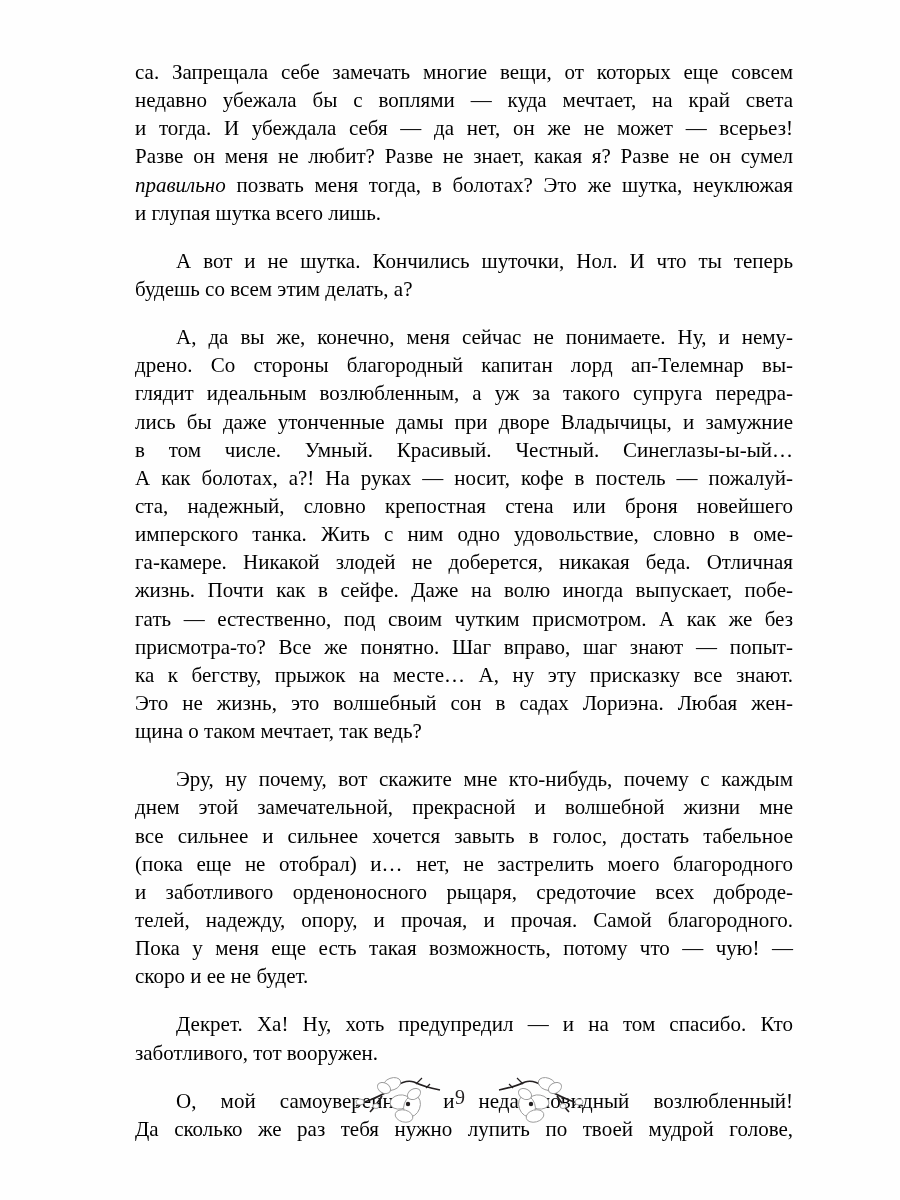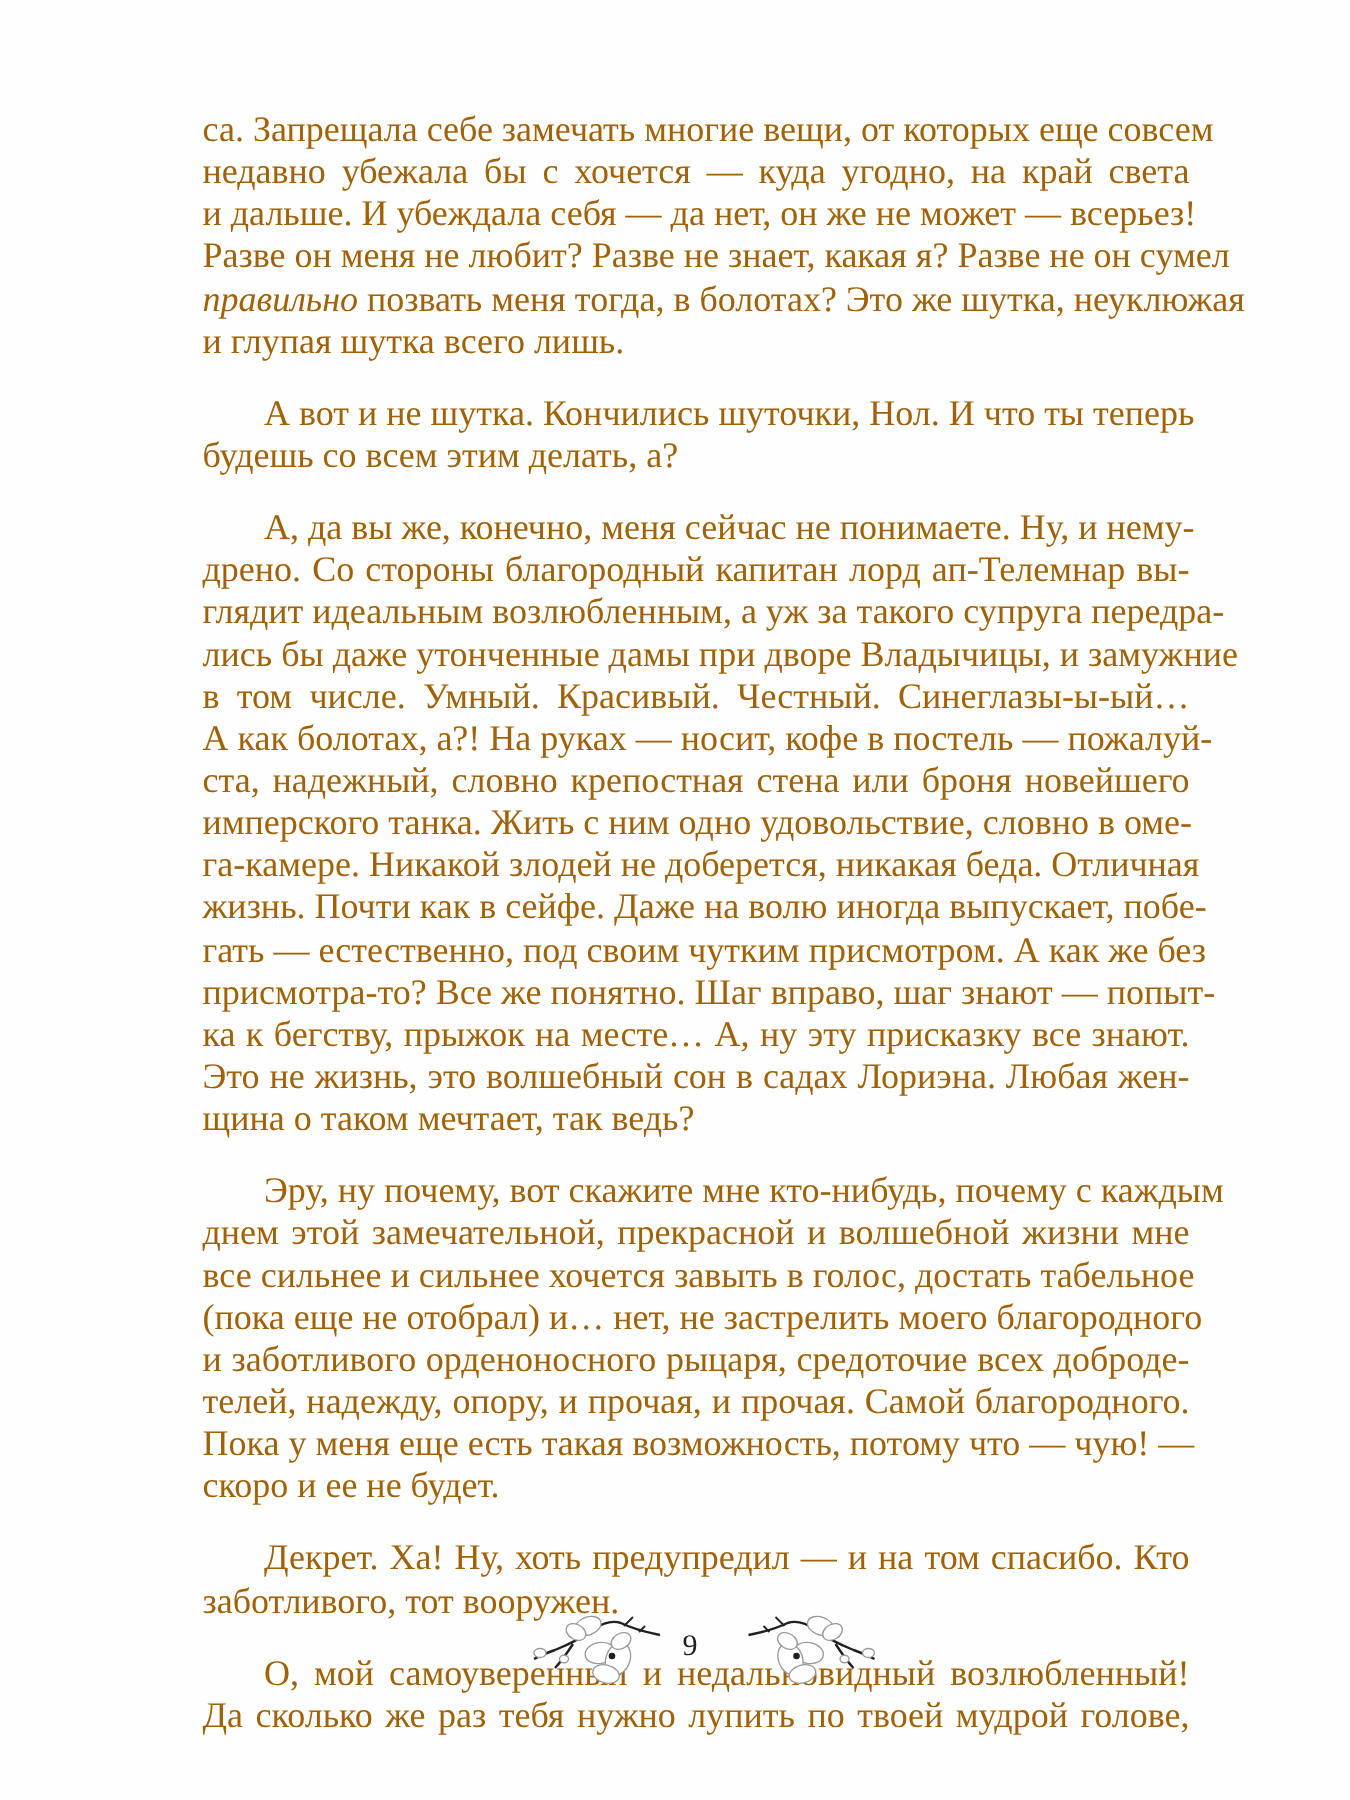--- a/index.html
+++ b/index.html
@@ -2,23 +2,23 @@
 <html><head>
 <meta charset="utf-8">
 <style>
   html, body { margin: 0; padding: 0; background: #ffffff; }
   body { width: 900px; height: 1200px; position: relative; overflow: hidden; }
   .page {
     position: absolute; left: 0; top: 0; width: 900px; height: 1200px;
     background: #fefefe;
   }
   .text-block {
-    position: absolute; left: 135px; top: 73px; width: 658px;
+    position: absolute; left: 135px; top: 58px; width: 658px;
     font-family: "Liberation Serif", "DejaVu Serif", serif;
-    font-size: 24px; color: #a16207;
+    font-size: 21px; color: #000000;
   }
   .line {
     display: block; height: 28.15px; line-height: 28.15px;
     white-space: nowrap; text-align: justify; text-align-last: justify;
     overflow: visible;
   }
   .line.last { text-align-last: left; }
   .line.indent { padding-left: 41px; margin-top: 20px; }
   .it { font-style: italic; margin-top: 15px; }
   .footer {
@@ -31,22 +31,22 @@
     position: absolute; left: 440px; top: 18px; width: 40px; text-align: center;
     font-family: "Liberation Serif", "DejaVu Serif", serif; font-size: 20px; color: #231f20;
   }
 </style>
 </head>
 <body>
 
 <div class="page">
   <div class="text-block">
     <span class="line">са. Запрещала себе замечать многие вещи, от которых еще совсем</span>
-    <span class="line">недавно убежала бы с хочется — куда угодно, на край света</span>
-    <span class="line">и дальше. И убеждала себя — да нет, он же не может — всерьез!</span>
+    <span class="line">недавно убежала бы с воплями — куда мечтает, на край света</span>
+    <span class="line">и тогда. И убеждала себя — да нет, он же не может — всерьез!</span>
     <span class="line">Разве он меня не любит? Разве не знает, какая я? Разве не он сумел</span>
     <span class="line"><span class="it">правильно</span><span> позвать меня тогда, в болотах? Это же шутка, неуклюжая</span></span>
     <span class="line last">и глупая шутка всего лишь.</span>
     <span class="line indent">А вот и не шутка. Кончились шуточки, Нол. И что ты теперь</span>
     <span class="line last">будешь со всем этим делать, а?</span>
     <span class="line indent">А, да вы же, конечно, меня сейчас не понимаете. Ну, и нему-</span>
     <span class="line">дрено. Со стороны благородный капитан лорд ап-Телемнар вы-</span>
     <span class="line">глядит идеальным возлюбленным, а уж за такого супруга передра-</span>
     <span class="line">лись бы даже утонченные дамы при дворе Владычицы, и замужние</span>
     <span class="line">в том числе. Умный. Красивый. Честный. Синеглазы-ы-ый…</span>

